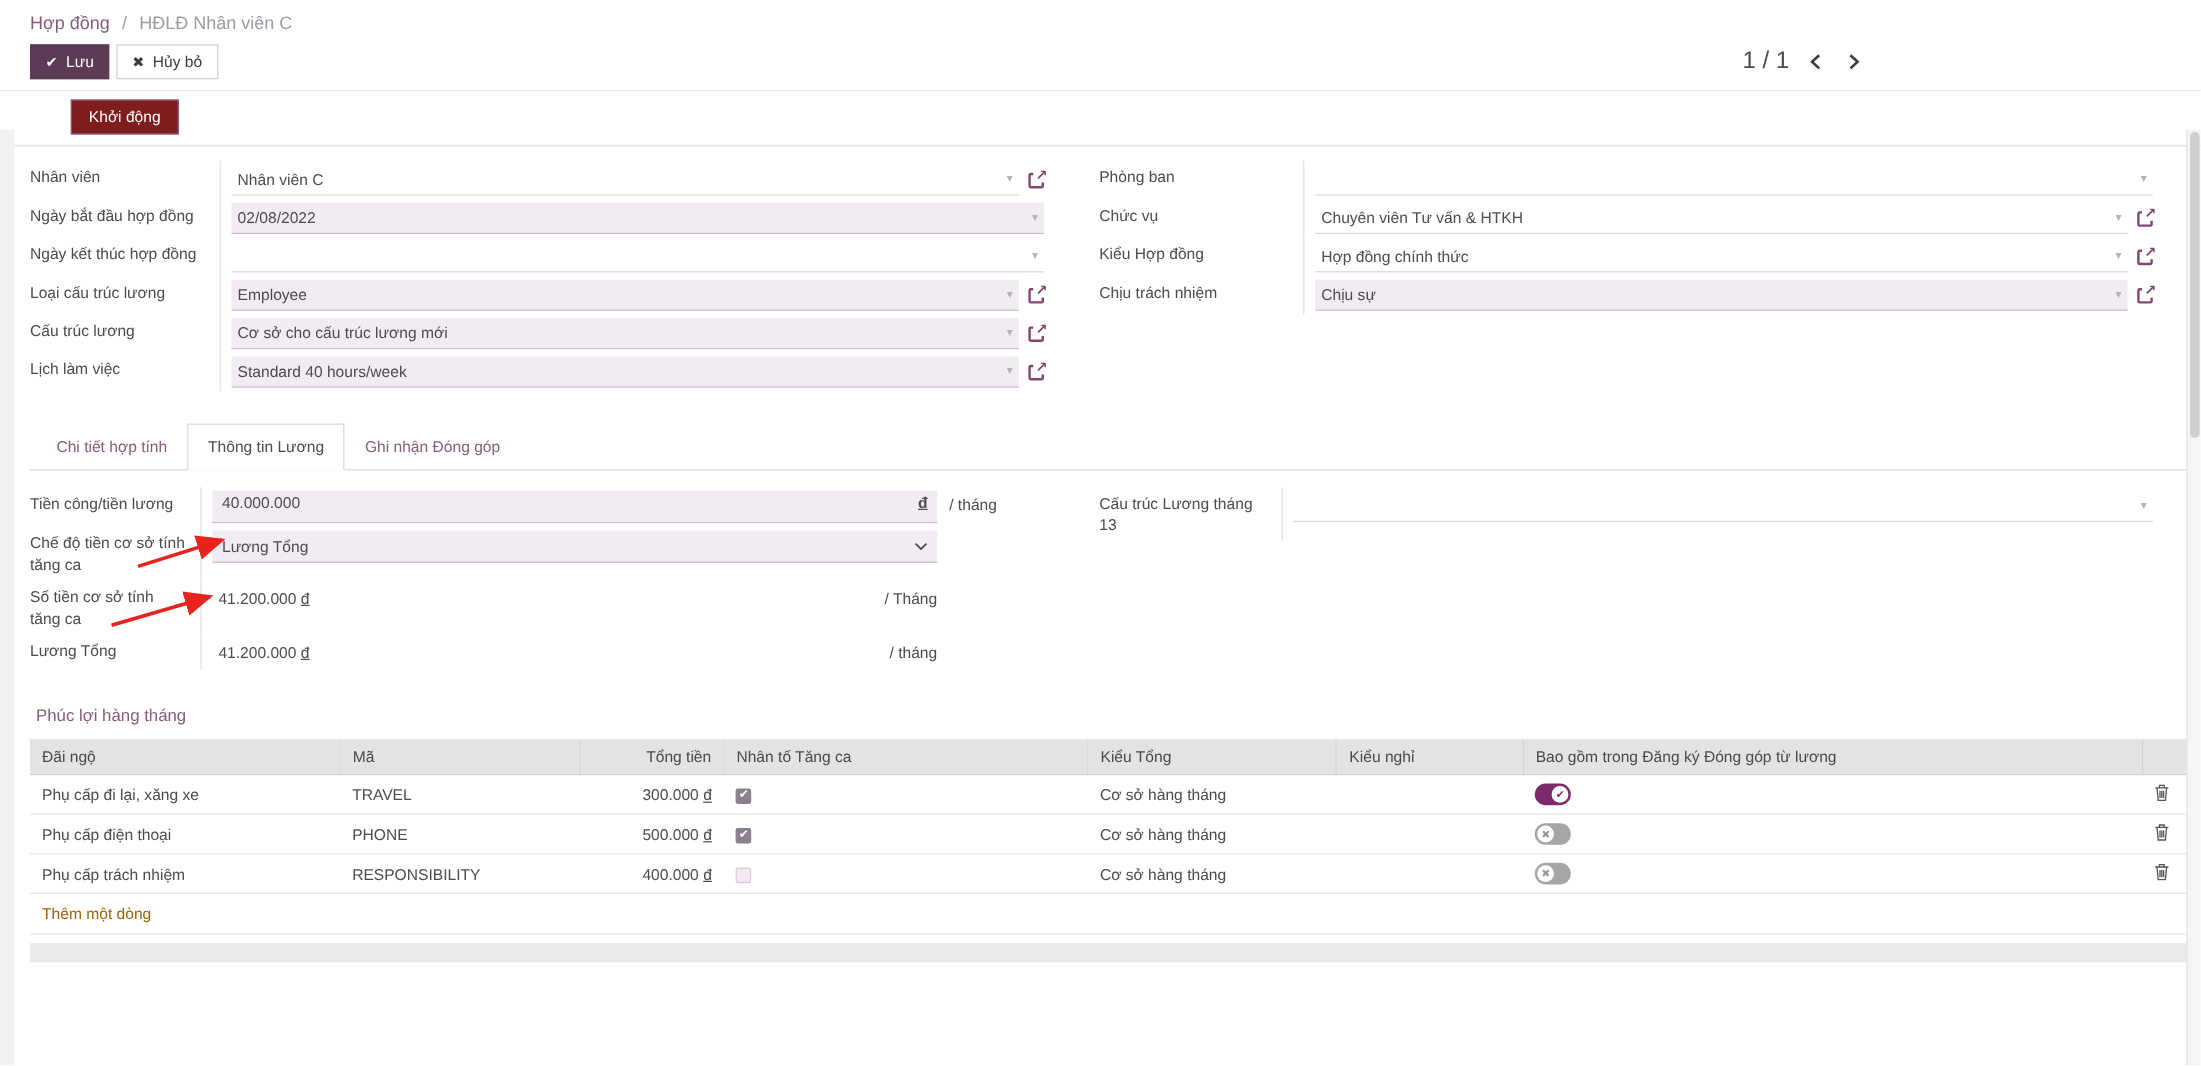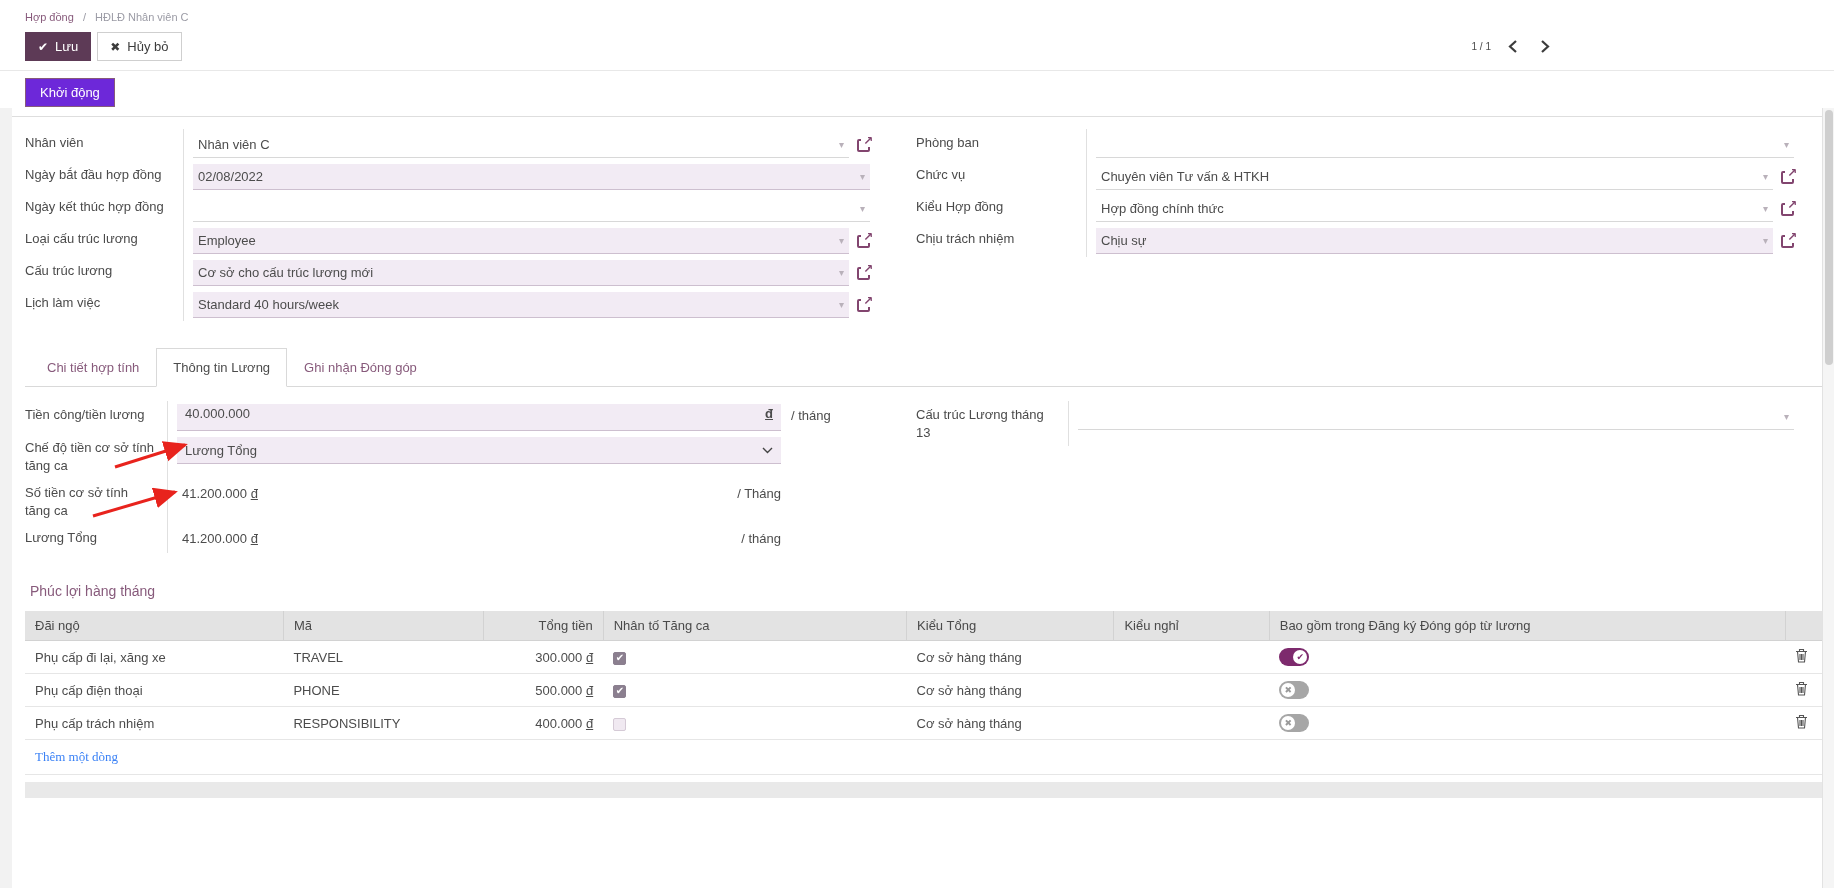--- a/index.html
+++ b/index.html
@@ -6,37 +6,37 @@
   html,body { background:#fff; }
   body { font-family:"Liberation Sans","DejaVu Sans",sans-serif; font-size:13px; color:#4c4c4c; }
   .page { position:relative; width:1834px; height:888px; background:#fff; overflow:hidden; }
 
   
   .gutter-left { position:absolute; left:0; top:108px; bottom:0; width:12px; background:#f2f2f2; }
   .scrollbar { position:absolute; right:0; top:108px; bottom:0; width:12px; background:#f5f5f5; border-left:1px solid #e2e2e2; }
   .scrollbar .thumb { position:absolute; top:2px; left:2px; width:8px; height:255px; background:#cfcfcf; border-radius:4px; }
 
   
-  .crumbbar { padding:11px 25px 6px; font-size:11px; }
+  .crumbbar { padding:11px 25px 6px; font-size:15px; }
   .crumb-parent { color:#875a7b; cursor:pointer; }
   .crumb-sep { color:#9b9ba5; margin:0 6px; }
   .crumb-current { color:#9b9ba5; }
 
   
   .toolbar { display:flex; align-items:center; padding:3px 25px 9px; border-bottom:1px solid #e8e8e8; }
   .btn { height:29px; padding:0 12px; font-size:13px; border:1px solid #cfcfcf; background:#fff; color:#3c3c3c; cursor:pointer; display:inline-flex; align-items:center; gap:7px; font-family:inherit; }
   .btn-save { background:#5d3a56; border-color:#5d3a56; color:#fff; }
   .btn-cancel { margin-left:6px; }
   .btn .glyph { font-size:12px; }
-  .pager { margin-left:auto; margin-right:252px; display:flex; align-items:center; gap:10px; color:#4c4c4c; font-size:10px; }
+  .pager { margin-left:auto; margin-right:252px; display:flex; align-items:center; gap:10px; color:#4c4c4c; font-size:20px; }
   .pager-btn { background:none; border:none; cursor:pointer; padding:2px 6px; display:flex; align-items:center; }
 
   
   .statusrow { display:flex; align-items:center; padding:7px 25px 9px; border-bottom:1px solid #dedede; }
-  .btn-action { height:29px; padding:0 14px; background:#6d28d9; border:1px solid #875a7b; color:#fff; font-size:13px; cursor:pointer; font-family:inherit; }
+  .btn-action { height:29px; padding:0 14px; background:#7f1d1d; border:1px solid #875a7b; color:#fff; font-size:13px; cursor:pointer; font-family:inherit;margin-left:34px; }
   .steps { margin-left:auto; margin-right:248px; display:flex; align-items:stretch; height:30px; }
   .step { display:flex; align-items:center; padding:0 16px; color:#9b9ba5; font-size:13px; cursor:pointer; }
   .step.active { background:#e8e8e8; color:#875a7b; font-weight:bold; padding:0 14px 0 18px;
     clip-path:polygon(0 0, calc(100% - 10px) 0, 100% 50%, calc(100% - 10px) 100%, 0 100%); margin-right:4px; }
   .step-sep { display:flex; align-items:center; }
 
   
   .sheet { position:relative; padding:12px 8px 0 25px; }
   .fgrid { display:flex; }
   .fcol-left { width:845px; flex:none; }
@@ -84,21 +84,21 @@
   .benefits tr.brow { height:33px; }
   .cur-u { text-decoration:underline; }
   .cb { display:inline-block; width:13px; height:13px; border-radius:2px; vertical-align:middle; background:#f0e9f1; border:1px solid #d5cad6; position:relative; cursor:pointer; }
   .cb.checked { background:#8b7f8f; border-color:#8b7f8f; }
   .cb.checked::after { content:"\2714"; position:absolute; left:1.5px; top:-1px; font-size:10px; color:#fff; }
   .toggle { display:inline-block; width:30px; height:18px; border-radius:9px; background:#a6a6a6; position:relative; cursor:pointer; vertical-align:middle; }
   .toggle .knob { position:absolute; top:2px; left:2px; width:14px; height:14px; border-radius:50%; background:#fff; font-size:9px; line-height:14px; text-align:center; color:#9a9a9a; font-weight:bold; }
   .toggle.on { background:#7d2a6d; }
   .toggle.on .knob { left:14px; color:#7d2a6d; }
   .trash-btn { background:none; border:none; cursor:pointer; padding:0; }
-  .addrow { padding:9px 10px; border-bottom:1px solid #e6e6e6; color:#3b82f6; cursor:pointer;font-family:Liberation Serif, serif; }
+  .addrow { padding:9px 10px; border-bottom:1px solid #e6e6e6; color:#a16207; cursor:pointer; }
   .footerbar { height:16px; background:#e9e9e9; margin-top:7px; }
 </style>
 </head>
 <body>
 
 <div class="page">
 
   <div class="gutter-left"></div>
 
   <div class="crumbbar">

